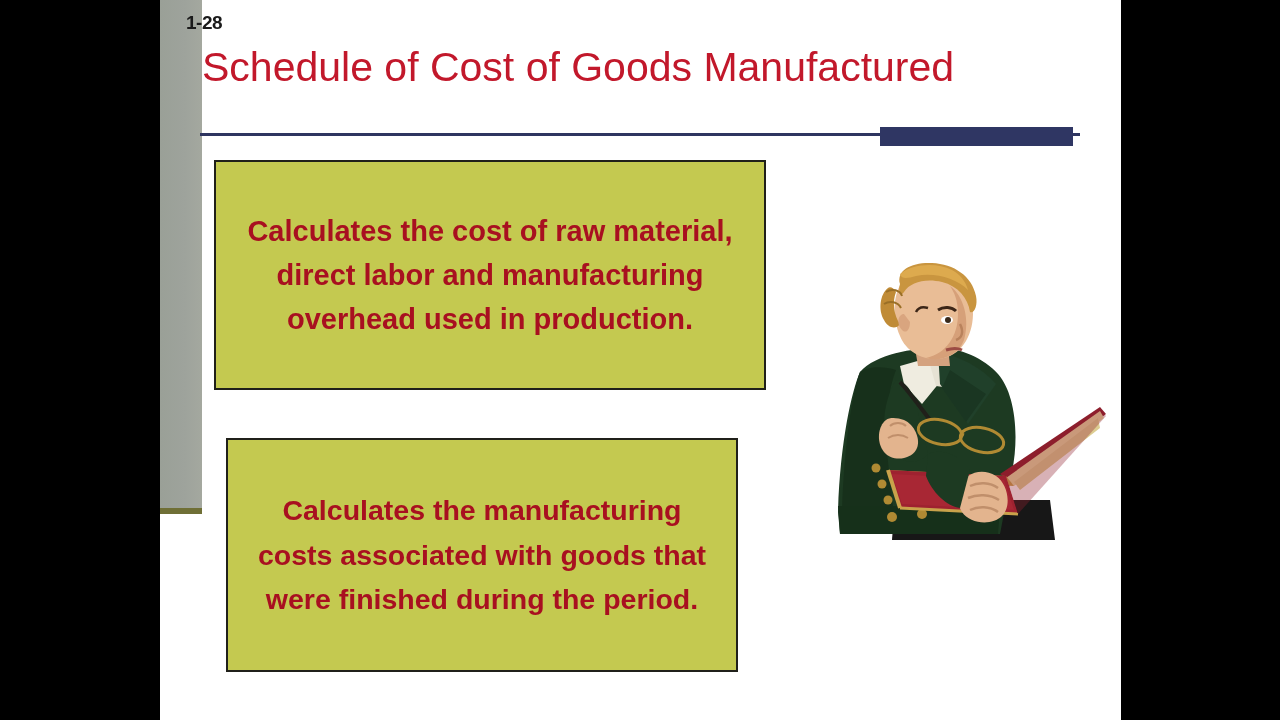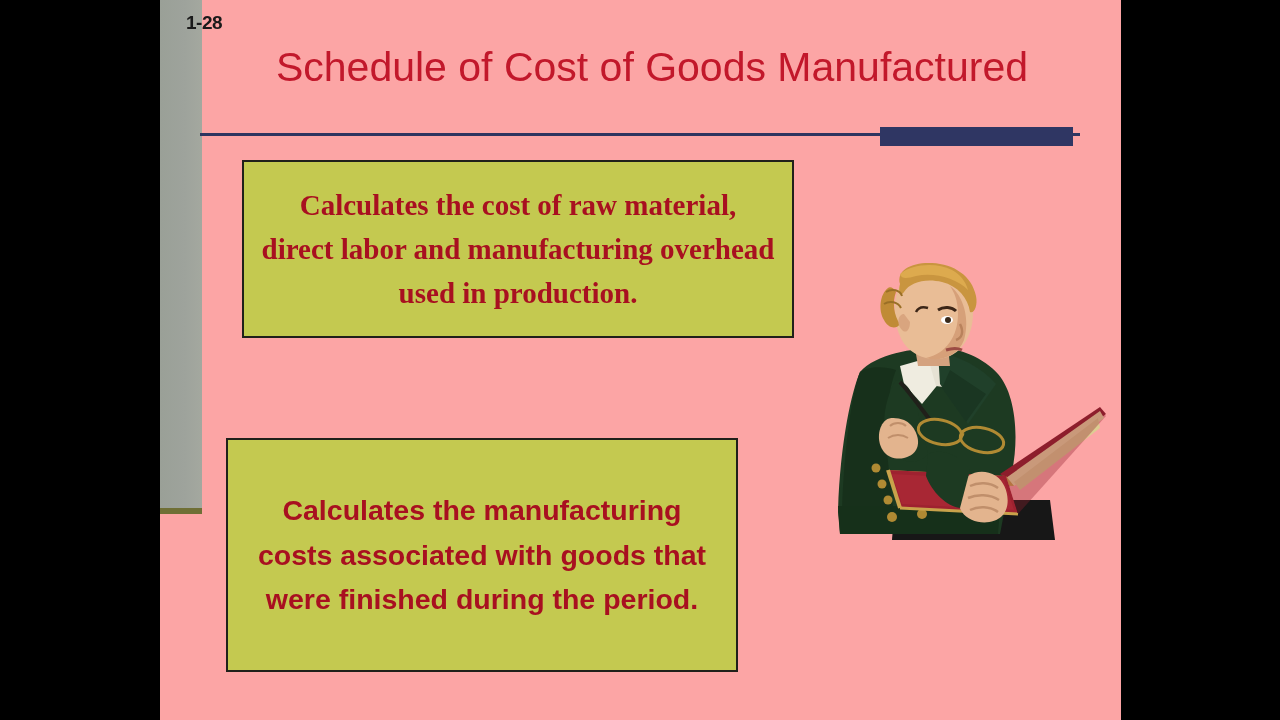--- a/index.html
+++ b/index.html
@@ -21,21 +21,21 @@
     background: #000000;
   }
 
   
   .slide {
     position: absolute;
     left: 160px;
     top: 0;
     width: 961px;
     height: 720px;
-    background: #fca5a5;
+    background: #ffffff;
     overflow: hidden;
   }
 
   
   .left-band {
     position: absolute;
     left: 0;
     top: 0;
     width: 42px;
     height: 514px;
@@ -60,21 +60,21 @@
     color: #1a1a1a;
     letter-spacing: -0.5px;
   }
 
   
   .title {
     position: absolute;
     left: 42px;
     top: 44px;
     width: 900px;
-    text-align: center;
+    text-align: left;
     font-size: 41px;
     font-weight: normal;
     color: #c2182b;
     letter-spacing: 0px;
     white-space: nowrap;
   }
 
   
   .rule {
     position: absolute;
@@ -97,25 +97,24 @@
   .callout {
     position: absolute;
     background: #c4c950;
     border: 2px solid #20201a;
     box-sizing: border-box;
     display: flex;
     align-items: center;
     justify-content: center;
   }
   .callout-1 {
-    left: 82px;
+    left: 54px;
     top: 160px;
     width: 552px;
-    height: 178px;
-    font-family: Liberation Serif, serif;
+    height: 230px;
   }
   .callout-2 {
     left: 66px;
     top: 438px;
     width: 512px;
     height: 234px;
   }
   .callout-text {
     width: 94%;
     text-align: center;

